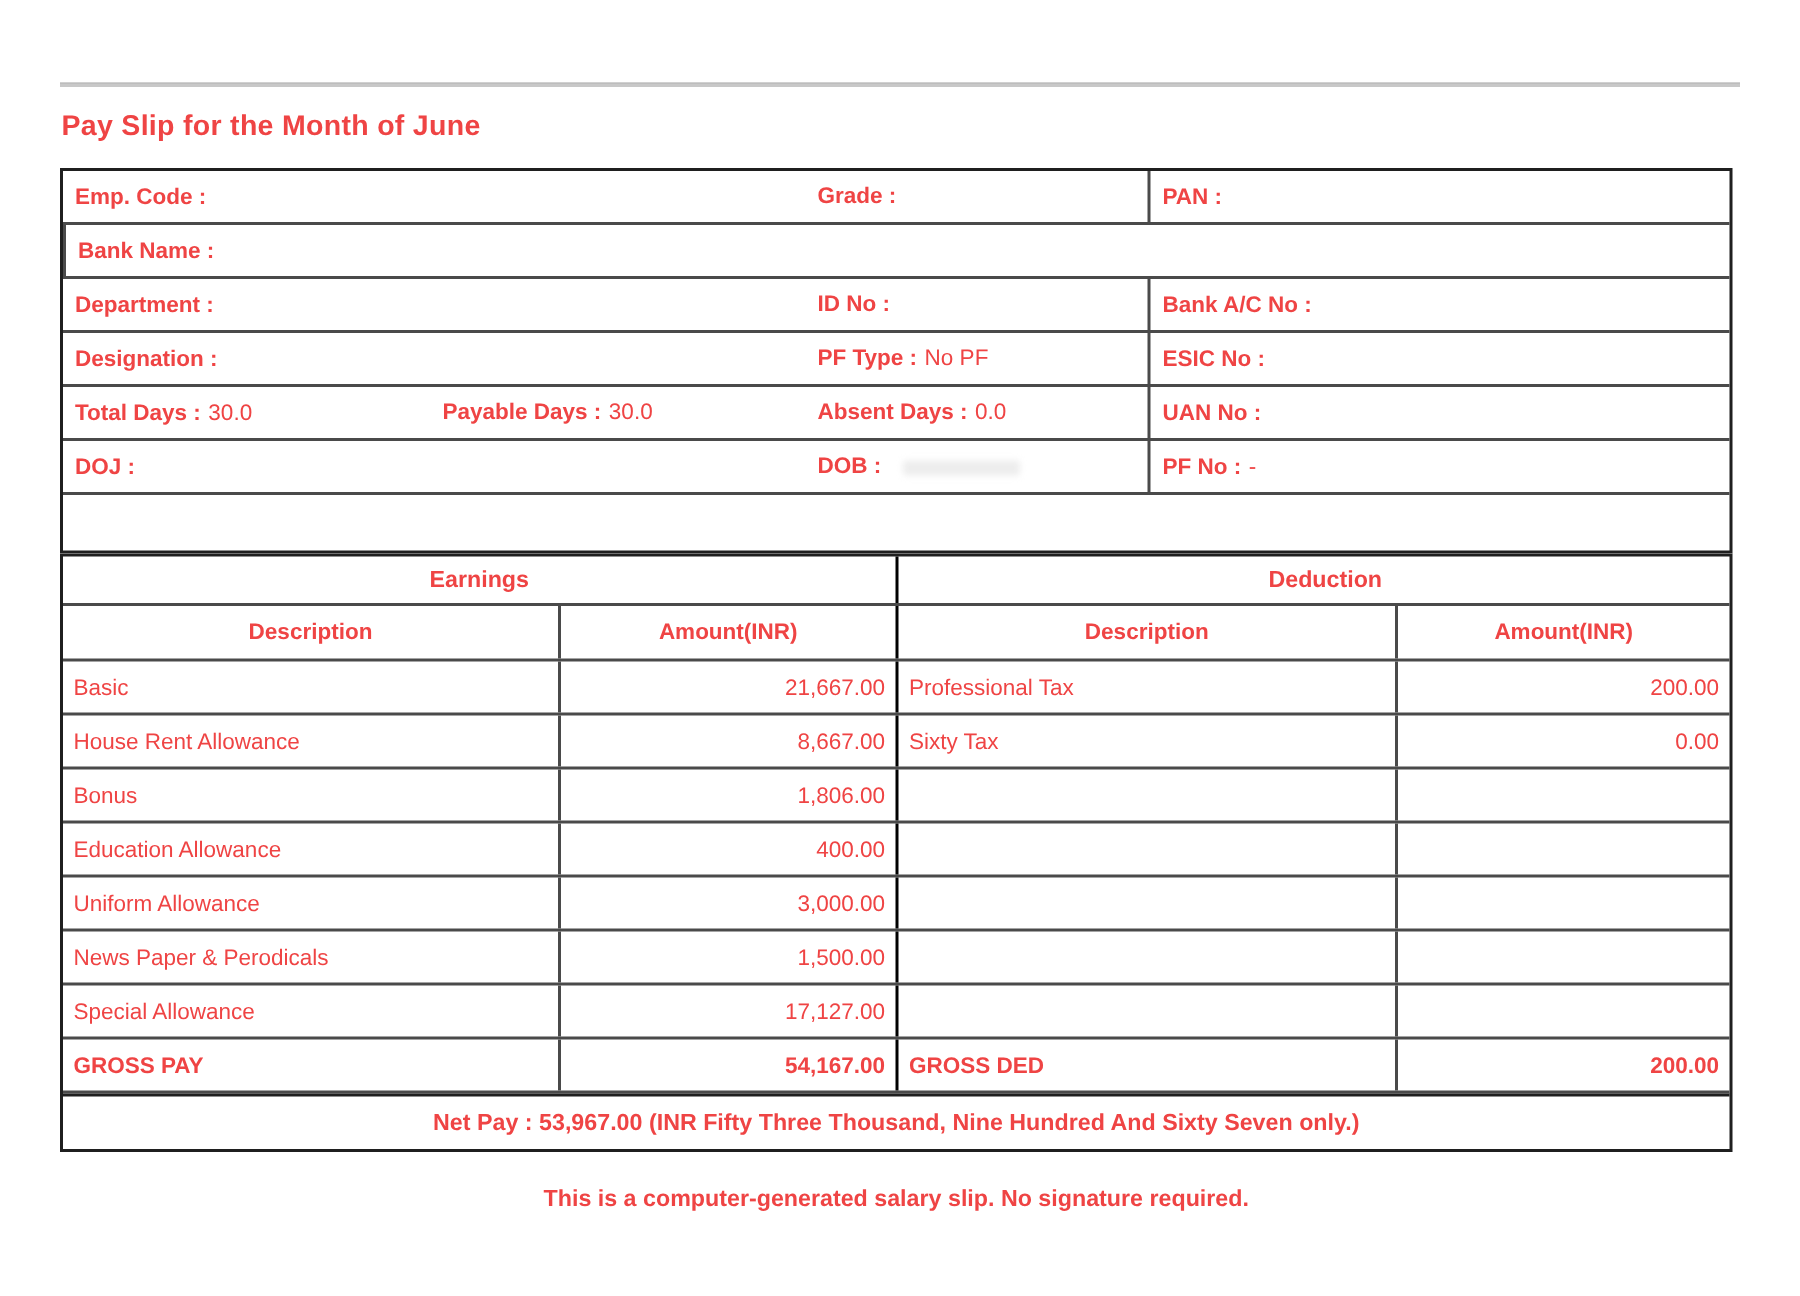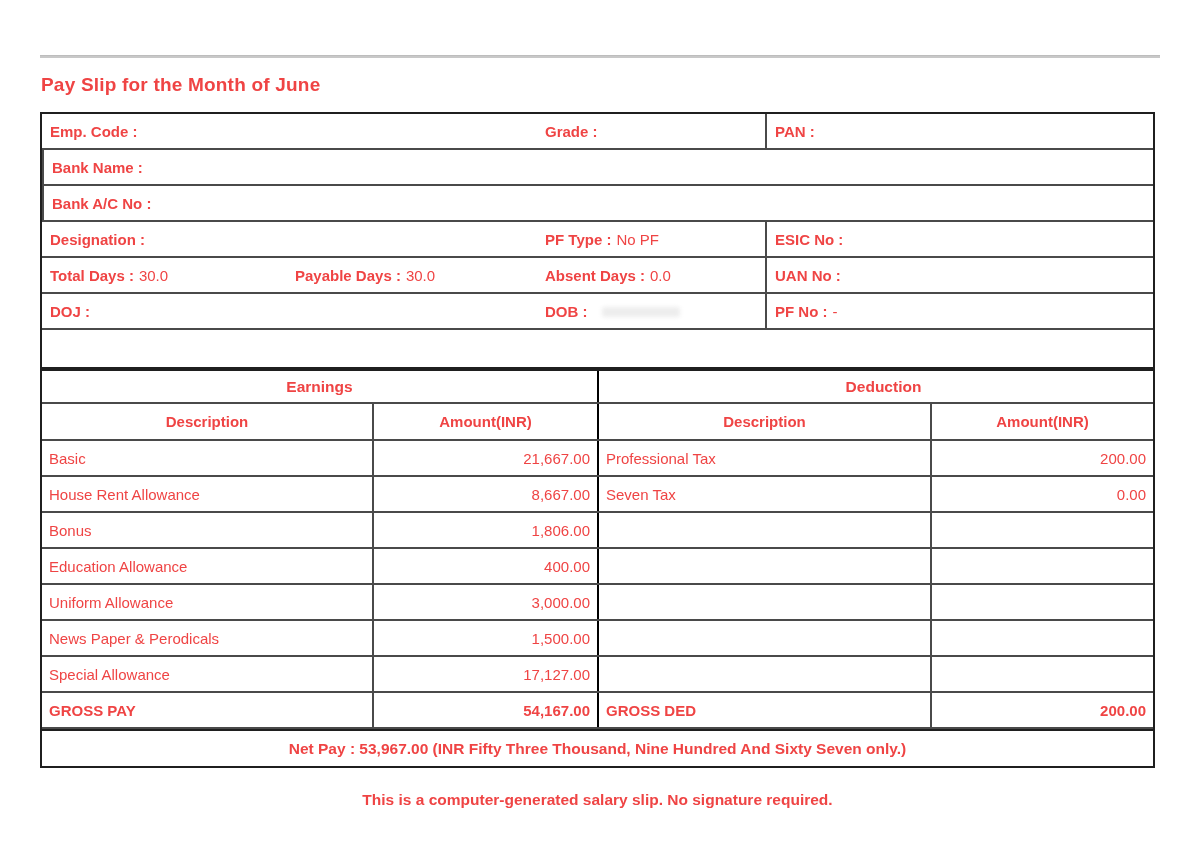--- a/index.html
+++ b/index.html
@@ -77,20 +77,24 @@
       </div>
     </div>
 
     <div class="irow">
       <div class="icell-right">
         <span class="lbl">Bank Name :</span>
       </div>
     </div>
 
     <div class="irow">
+      <div class="icell-left">
+        <span class="lbl">Department :</span>
+        <span class="mid lbl">ID No :</span>
+      </div>
       <div class="icell-right">
         <span class="lbl">Bank A/C No :</span>
       </div>
     </div>
 
     <div class="irow">
       <div class="icell-left">
         <span class="lbl">Designation :</span>
         <span class="mid pair">
           <span class="lbl">PF Type :</span>
@@ -156,21 +160,21 @@
     <div class="trow">
       <div class="tc c-desc1">Basic</div>
       <div class="tc c-amt1">21,667.00</div>
       <div class="tc c-desc2">Professional Tax</div>
       <div class="tc c-amt2">200.00</div>
     </div>
 
     <div class="trow">
       <div class="tc c-desc1">House Rent Allowance</div>
       <div class="tc c-amt1">8,667.00</div>
-      <div class="tc c-desc2">Seven Tax</div>
+      <div class="tc c-desc2">Sixty Tax</div>
       <div class="tc c-amt2">0.00</div>
     </div>
 
     <div class="trow">
       <div class="tc c-desc1">Bonus</div>
       <div class="tc c-amt1">1,806.00</div>
       <div class="tc c-desc2"></div>
       <div class="tc c-amt2"></div>
     </div>
 

